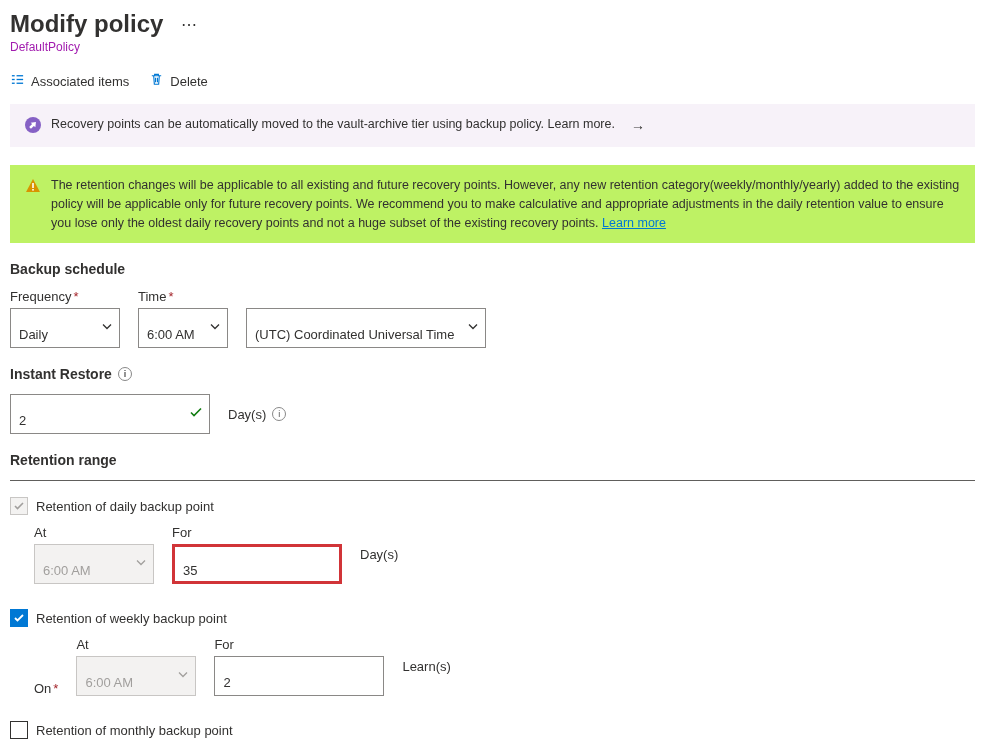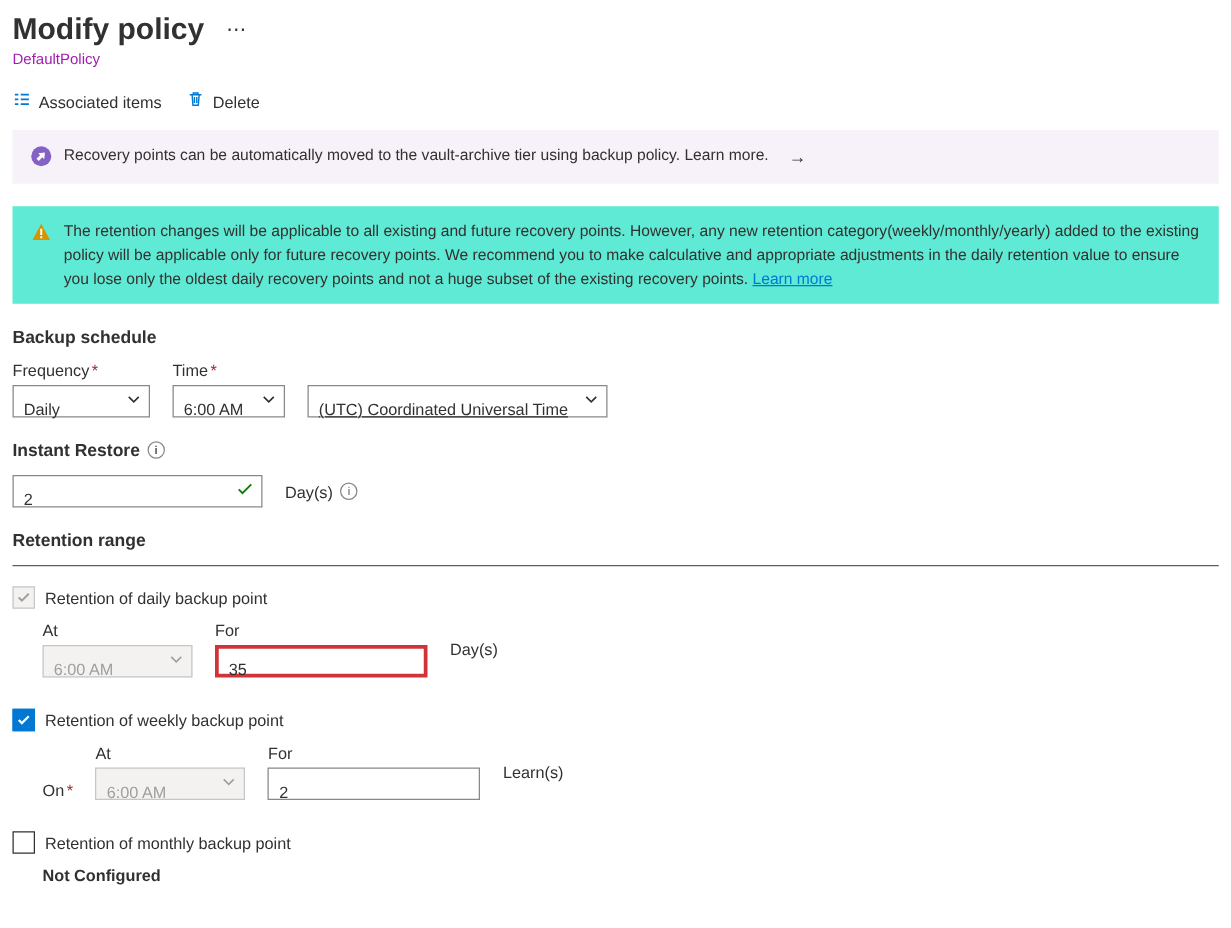--- a/index.html
+++ b/index.html
@@ -56,21 +56,21 @@
     gap: 10px;
     align-items: flex-start;
     font-size: 12.5px;
     line-height: 1.5;
   }
   .banner-info {
     background: #f7f2f9;
   }
   .banner .arrow-link { cursor: pointer; font-size: 14px; margin-left: 6px; }
   .banner-warn {
-    background: #5eead4;
+    background: #bef264;
   }
   .banner a, .learn-more { color: #0078d4; text-decoration: underline; cursor: pointer; }
   .section-head {
     font-weight: 600;
     font-size: 14px;
     margin-top: 18px;
     margin-bottom: 12px;
   }
   .section-head.with-info { display:flex; align-items:center; gap:6px; }
   .info-circle {
@@ -78,33 +78,33 @@
     width:14px; height:14px; border:1px solid #888; border-radius:50%;
     font-size:9px; color:#555; cursor: default;
   }
   .row { display: flex; gap: 18px; align-items: flex-end; margin-bottom: 10px; }
   .col { display:flex; flex-direction:column; gap:4px; }
   .label { font-size: 13px; color: #323130; }
   .req { color: #a4262c; margin-left: 2px; }
   .select, .input {
     border: 1px solid #8a8886;
     background: #ffffff;
-    height: 26px;
+    height: 40px;
     padding: 12px 24px 0 8px;
     font-size: 13px;
     position: relative;
     display:flex; align-items:center;
     cursor: pointer;
   }
   .select.disabled, .input.disabled { background:#f3f2f1; color:#a19f9d; border-color:#c8c6c4; cursor:default;}
   .input { cursor: text; padding-right: 8px; }
   .chev { position:absolute; right:6px; top:50%; transform:translateY(-50%); pointer-events:none; }
   .chev svg { width:12px; height:12px; }
   .check-green { position:absolute; right:6px; top:50%; transform:translateY(-50%); color:#107c10; pointer-events:none;}
-  .w-110 { width:110px; } .w-90 { width:90px; } .w-240 { width:240px;text-decoration:underline; }
+  .w-110 { width:110px; } .w-90 { width:90px; } .w-240 { width:240px; }
   .w-200 { width:200px; } .w-120 { width:120px; } .w-170 { width:170px; }
   .inline-label { align-self:center; font-size:13px; }
   .divider { border:none; border-top:1px solid #605e5c; margin:8px 0 16px 0; }
   .cb-row { display:flex; align-items:center; gap:8px; margin-bottom:10px; font-size:13px;}
   .cb {
     width:18px; height:18px; border:1px solid #323130; display:inline-flex;
     align-items:center; justify-content:center; cursor:pointer; background:#fff;
   }
   .cb.checked { background:#0078d4; border-color:#0078d4; color:#fff; }
   .cb.disabled { background:#f3f2f1; border-color:#c8c6c4; color:#a19f9d; cursor:default;}

